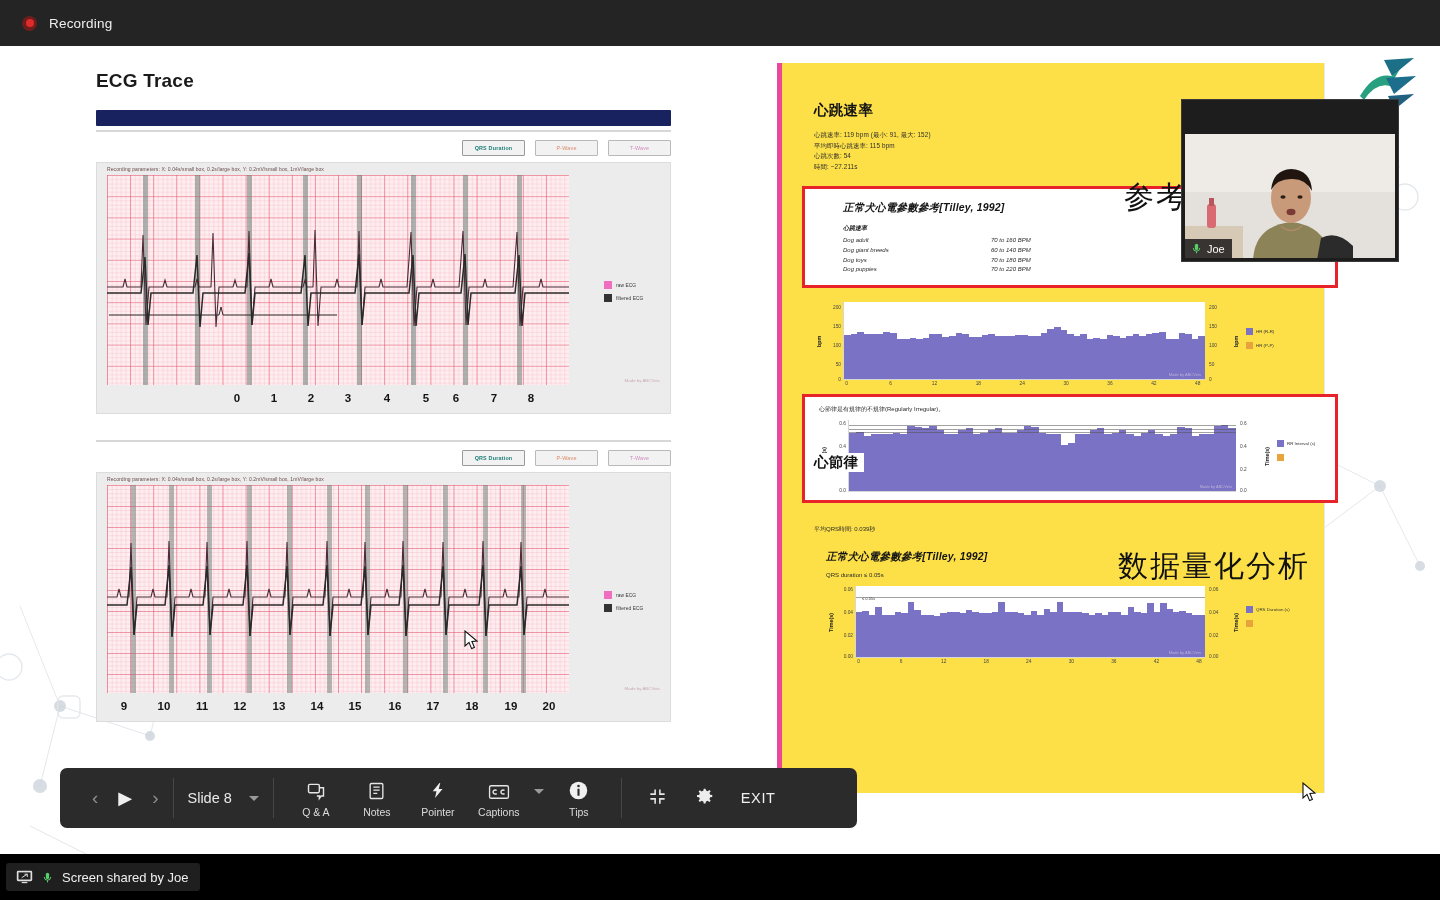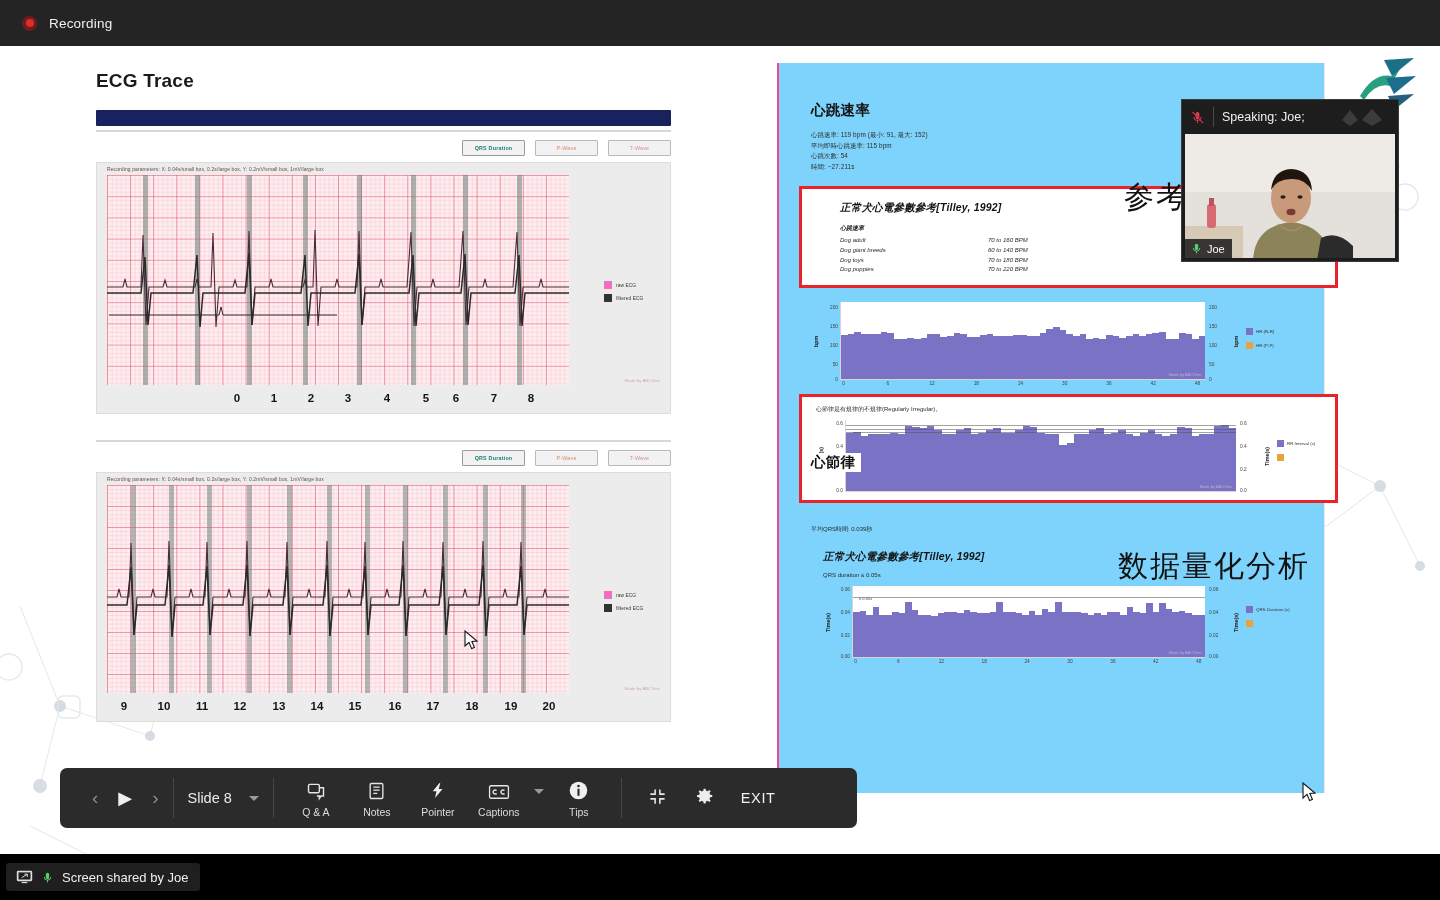--- a/index.html
+++ b/index.html
@@ -86,21 +86,21 @@
   .lg-sw.raw { background: #f06ec0; }
   .lg-sw.filt { background: #333; }
   .lg-tx { font-size: 4.8px; color: #333; letter-spacing: .1px; }
   .watermark {
     position: absolute; right: 10px; bottom: 30px; font-size: 4.4px; color: #caa9b4;
   }
 
   
   .right-col {
     position: absolute; left: 777px; top: 17px; width: 548px; height: 730px;
-    background: #7dd3fc; border-left: 2px solid #ec4899; border-right: 1px solid #e8e8e8;
+    background: #fde047; border-left: 5px solid #ec4899; border-right: 1px solid #e8e8e8;
     padding: 38px 30px 0 32px;
   }
   .r-h2 { font-size: 14.5px; font-weight: bold; color: #121212; letter-spacing: .3px; }
   .r-stats { margin-top: 10px; }
   .r-stats div { font-size: 6.4px; color: #2e2e2e; line-height: 1.65; letter-spacing: .1px; }
 
   .redbox {
     position: relative; border: 3px solid #e8232a; margin-top: 12px;
     background: #fff;
   }
@@ -757,34 +757,20 @@
         </div>
       </div>
     </div>
 
     <div class="big-cn" style="left:1124px; top:131px">参考</div>
     <div class="big-cn" style="left:1118px; top:500px">数据量化分析</div>
 
   </div>
 
   <div class="video-tile">
-    <div class="vt-head">
-      <svg class="mic-muted" viewBox="0 0 24 24">
-        <path d="M12 3a3 3 0 0 1 3 3v6a3 3 0 0 1-6 0V6a3 3 0 0 1 3-3z" fill="#c44"></path>
-        <path d="M6 11a6 6 0 0 0 12 0" stroke="#c44" stroke-width="1.6" fill="none"></path>
-        <path d="M12 17v4" stroke="#c44" stroke-width="1.6"></path>
-        <path d="M4 3 L21 21" stroke="#e25" stroke-width="2"></path>
-      </svg>
-      <div class="vt-divider"></div>
-      <span class="vt-speaking">Speaking: Joe;</span>
-      <svg width="54" height="22" viewBox="0 0 54 22" style="position:absolute;right:6px;top:6px">
-        <path d="M4 14 L12 4 L20 14 L12 20 Z" fill="#3c3c3c"></path>
-        <path d="M24 14 L34 3 L44 14 L34 20 Z" fill="#3c3c3c"></path>
-      </svg>
-    </div>
     <div class="vt-video">
       <svg width="212" height="126" viewBox="0 0 212 126">
         <rect width="212" height="126" fill="#e4e0db"></rect>
         <rect x="0" y="0" width="212" height="58" fill="#eeeae6"></rect>
         <rect x="0" y="92" width="58" height="34" fill="#d6c9b6"></rect>
         <rect x="22" y="70" width="9" height="24" rx="3" fill="#d96a72"></rect>
         <rect x="24" y="64" width="5" height="8" fill="#b8555d"></rect>
         <path d="M68 126 Q70 92 106 88 Q142 92 146 126 Z" fill="#8d8358"></path>
         <ellipse cx="106" cy="64" rx="20" ry="25" fill="#c89a79"></ellipse>
         <path d="M86 56 Q88 36 106 35 Q126 36 127 57 Q120 44 106 45 Q92 45 86 56 Z" fill="#20160f"></path>

